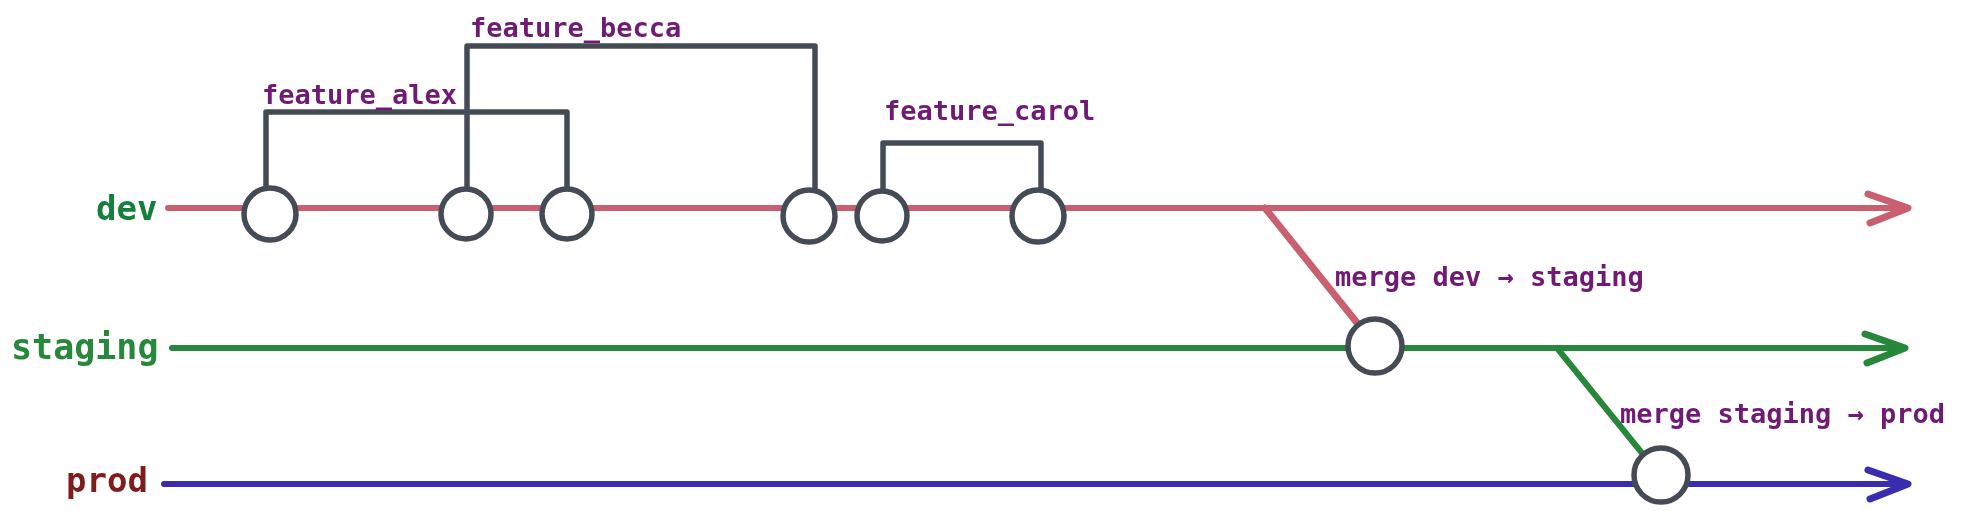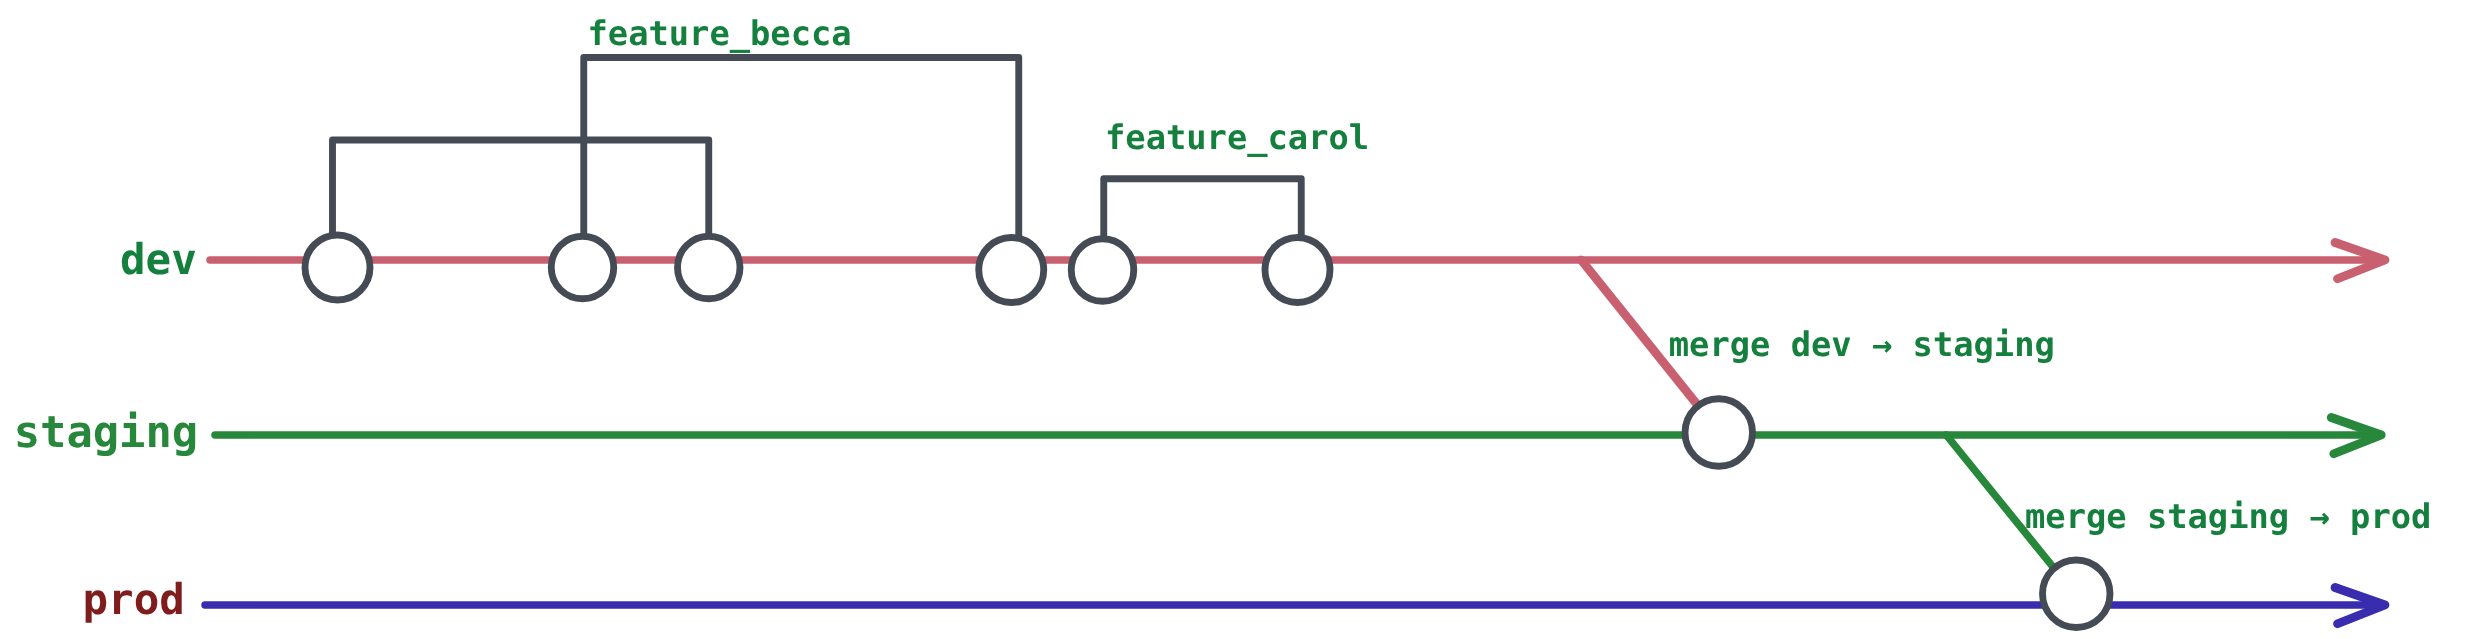--- a/index.html
+++ b/index.html
@@ -18,21 +18,21 @@
   .dev-stroke   { stroke: #c9606f; fill: none; }
   .stag-stroke  { stroke: #27873a; fill: none; }
   .prod-stroke  { stroke: #392cae; fill: none; }
   .node         { stroke: #454b55; fill: #ffffff; }
 
   .label {
     position: absolute;
     white-space: pre;
     font-weight: bold;
     line-height: 1.1;
-    color: #15803d;
+    color: #701a75;
   }
   .branch-label { font-size: 34px; transform: translateY(-50%); }
   .branch-label.dev  { color: #15803d; }
   .branch-label.stag { color: #27873a; font-size: 35px; }
   .branch-label.prod { color: #7f1d1d; }
   .feature-label { font-size: 27px; }
   .merge-label   { font-size: 27px; }
 </style>
 </head>
 <body>
@@ -71,19 +71,20 @@
     <circle class="node" cx="1038" cy="216" r="26" stroke-width="5.5"></circle>
 
     <circle class="node" cx="1375" cy="346" r="27" stroke-width="5.5"></circle>
     <circle class="node" cx="1661" cy="475" r="27" stroke-width="5.5"></circle>
   </svg>
 
   <div class="label branch-label dev" style="left:96px;  top:209px;">dev</div>
   <div class="label branch-label stag" style="left:11px;  top:347px;">staging</div>
   <div class="label branch-label prod" style="left:66px;  top:481px;">prod</div>
 
+  <div class="label feature-label" style="left:262px; top:80px;">feature_alex</div>
   <div class="label feature-label" style="left:470px; top:13px;">feature_becca</div>
   <div class="label feature-label" style="left:884px; top:96px;">feature_carol</div>
 
   <div class="label merge-label" style="left:1335px; top:262px;">merge dev → staging</div>
   <div class="label merge-label" style="left:1620px; top:399px;">merge staging → prod</div>
 
 </div>
 
 </body></html>

